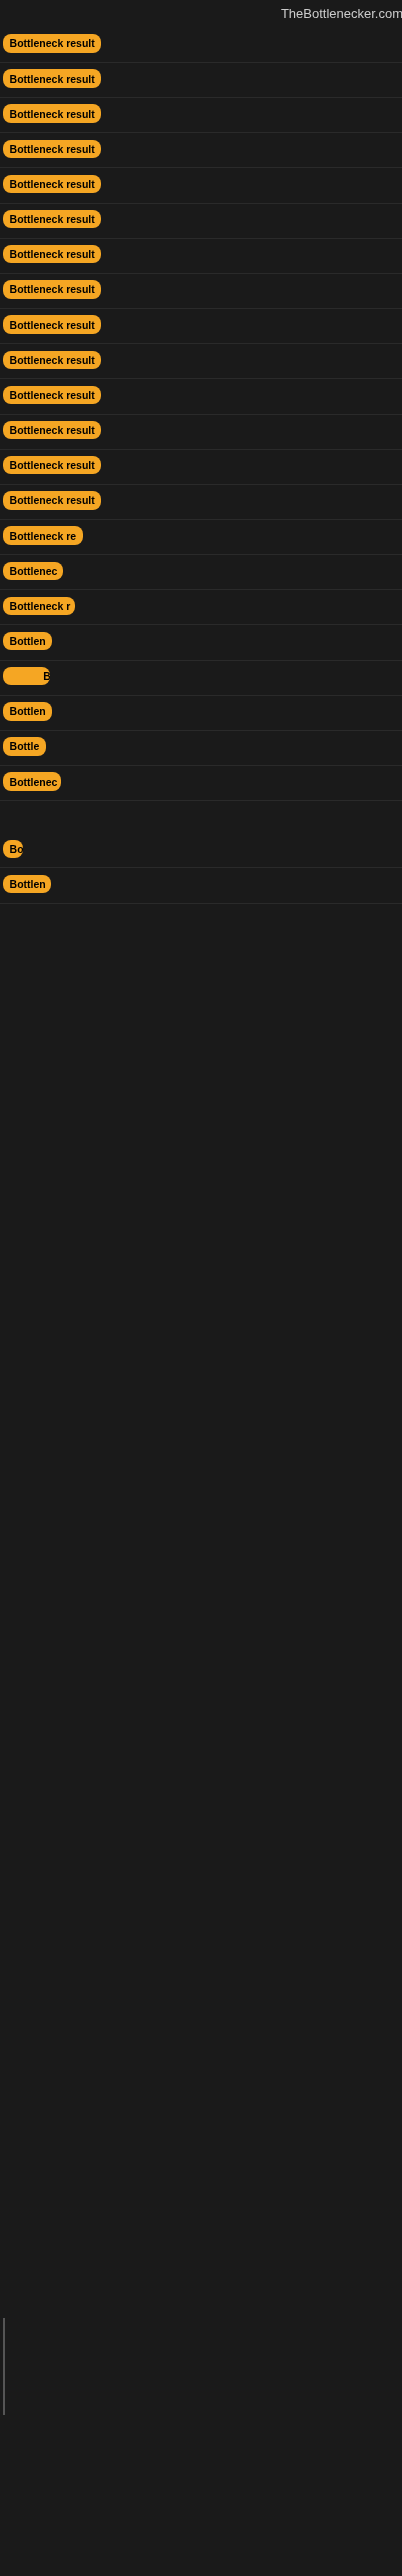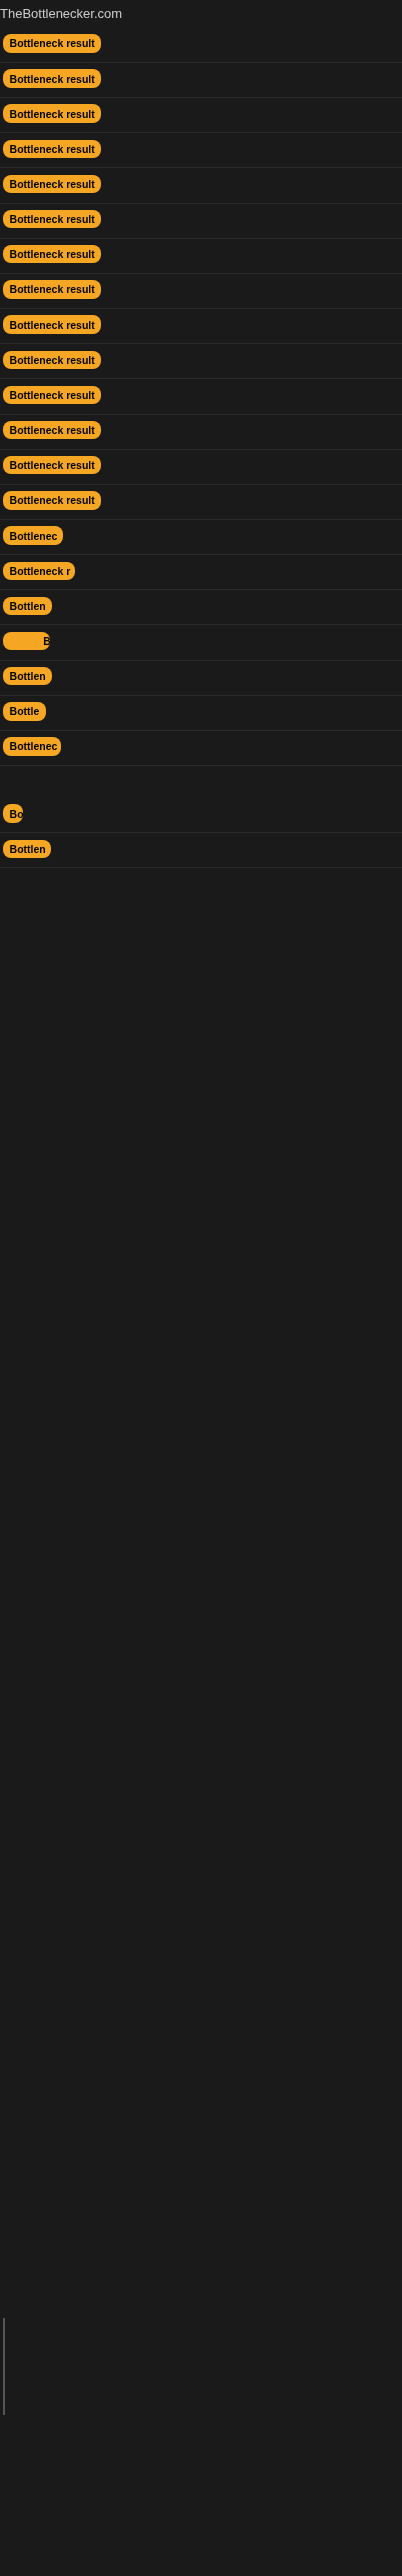--- a/index.html
+++ b/index.html
@@ -10,21 +10,21 @@
 
     body {
       width: 403px;
       min-height: 2576px;
       background-color: #1a1a1a;
       font-family: Arial, sans-serif;
       position: relative;
     }
 
     .site-title {
-      text-align: left;
+      text-align: right;
       color: #cccccc;
       font-size: 13px;
       padding: 6.4px 0;
       background-color: #1a1a1a;
     }
 
     .bottleneck-badge {
       display: inline-block;
       background-color: #f5a623;
       color: #000000;
@@ -69,20 +69,21 @@
     <div class="result-row"><span class="bottleneck-badge" style="max-width: 105px;">Bottleneck result</span></div>
     <div class="result-row"><span class="bottleneck-badge" style="max-width: 105px;">Bottleneck result</span></div>
     <div class="result-row"><span class="bottleneck-badge" style="max-width: 105px;">Bottleneck result</span></div>
     <div class="result-row"><span class="bottleneck-badge" style="max-width: 105px;">Bottleneck result</span></div>
     <div class="result-row"><span class="bottleneck-badge" style="max-width: 105px;">Bottleneck result</span></div>
     <div class="result-row"><span class="bottleneck-badge" style="max-width: 105px;">Bottleneck result</span></div>
     <div class="result-row"><span class="bottleneck-badge" style="max-width: 105px;">Bottleneck result</span></div>
     <div class="result-row"><span class="bottleneck-badge" style="max-width: 105px;">Bottleneck result</span></div>
     <div class="result-row"><span class="bottleneck-badge" style="max-width: 105px;">Bottleneck result</span></div>
     <div class="result-row"><span class="bottleneck-badge" style="max-width: 105px;">Bottleneck result</span></div>
+    <div class="result-row"><span class="bottleneck-badge" style="max-width: 81px;">Bottleneck re</span></div>
     <div class="result-row"><span class="bottleneck-badge" style="max-width: 60px;">Bottlenec</span></div>
     <div class="result-row"><span class="bottleneck-badge" style="max-width: 72px;">Bottleneck r</span></div>
     <div class="result-row"><span class="bottleneck-badge" style="max-width: 52px;">Bottlen</span></div>
     <div class="result-row"><span class="bottleneck-badge" style="max-width: 32px; padding-left: 40px;">Bott</span></div>
     <div class="result-row"><span class="bottleneck-badge" style="max-width: 52px;">Bottlen</span></div>
     <div class="result-row"><span class="bottleneck-badge" style="max-width: 44px;">Bottle</span></div>
     <div class="result-row"><span class="bottleneck-badge" style="max-width: 58px;">Bottlenec</span></div>
     <div class="result-row"><span class="bottleneck-badge" style="max-width: 20px; margin-top: 32px;">Bo</span></div>
     <div class="result-row"><span class="bottleneck-badge" style="max-width: 48px;">Bottlen</span></div>
   </div>

